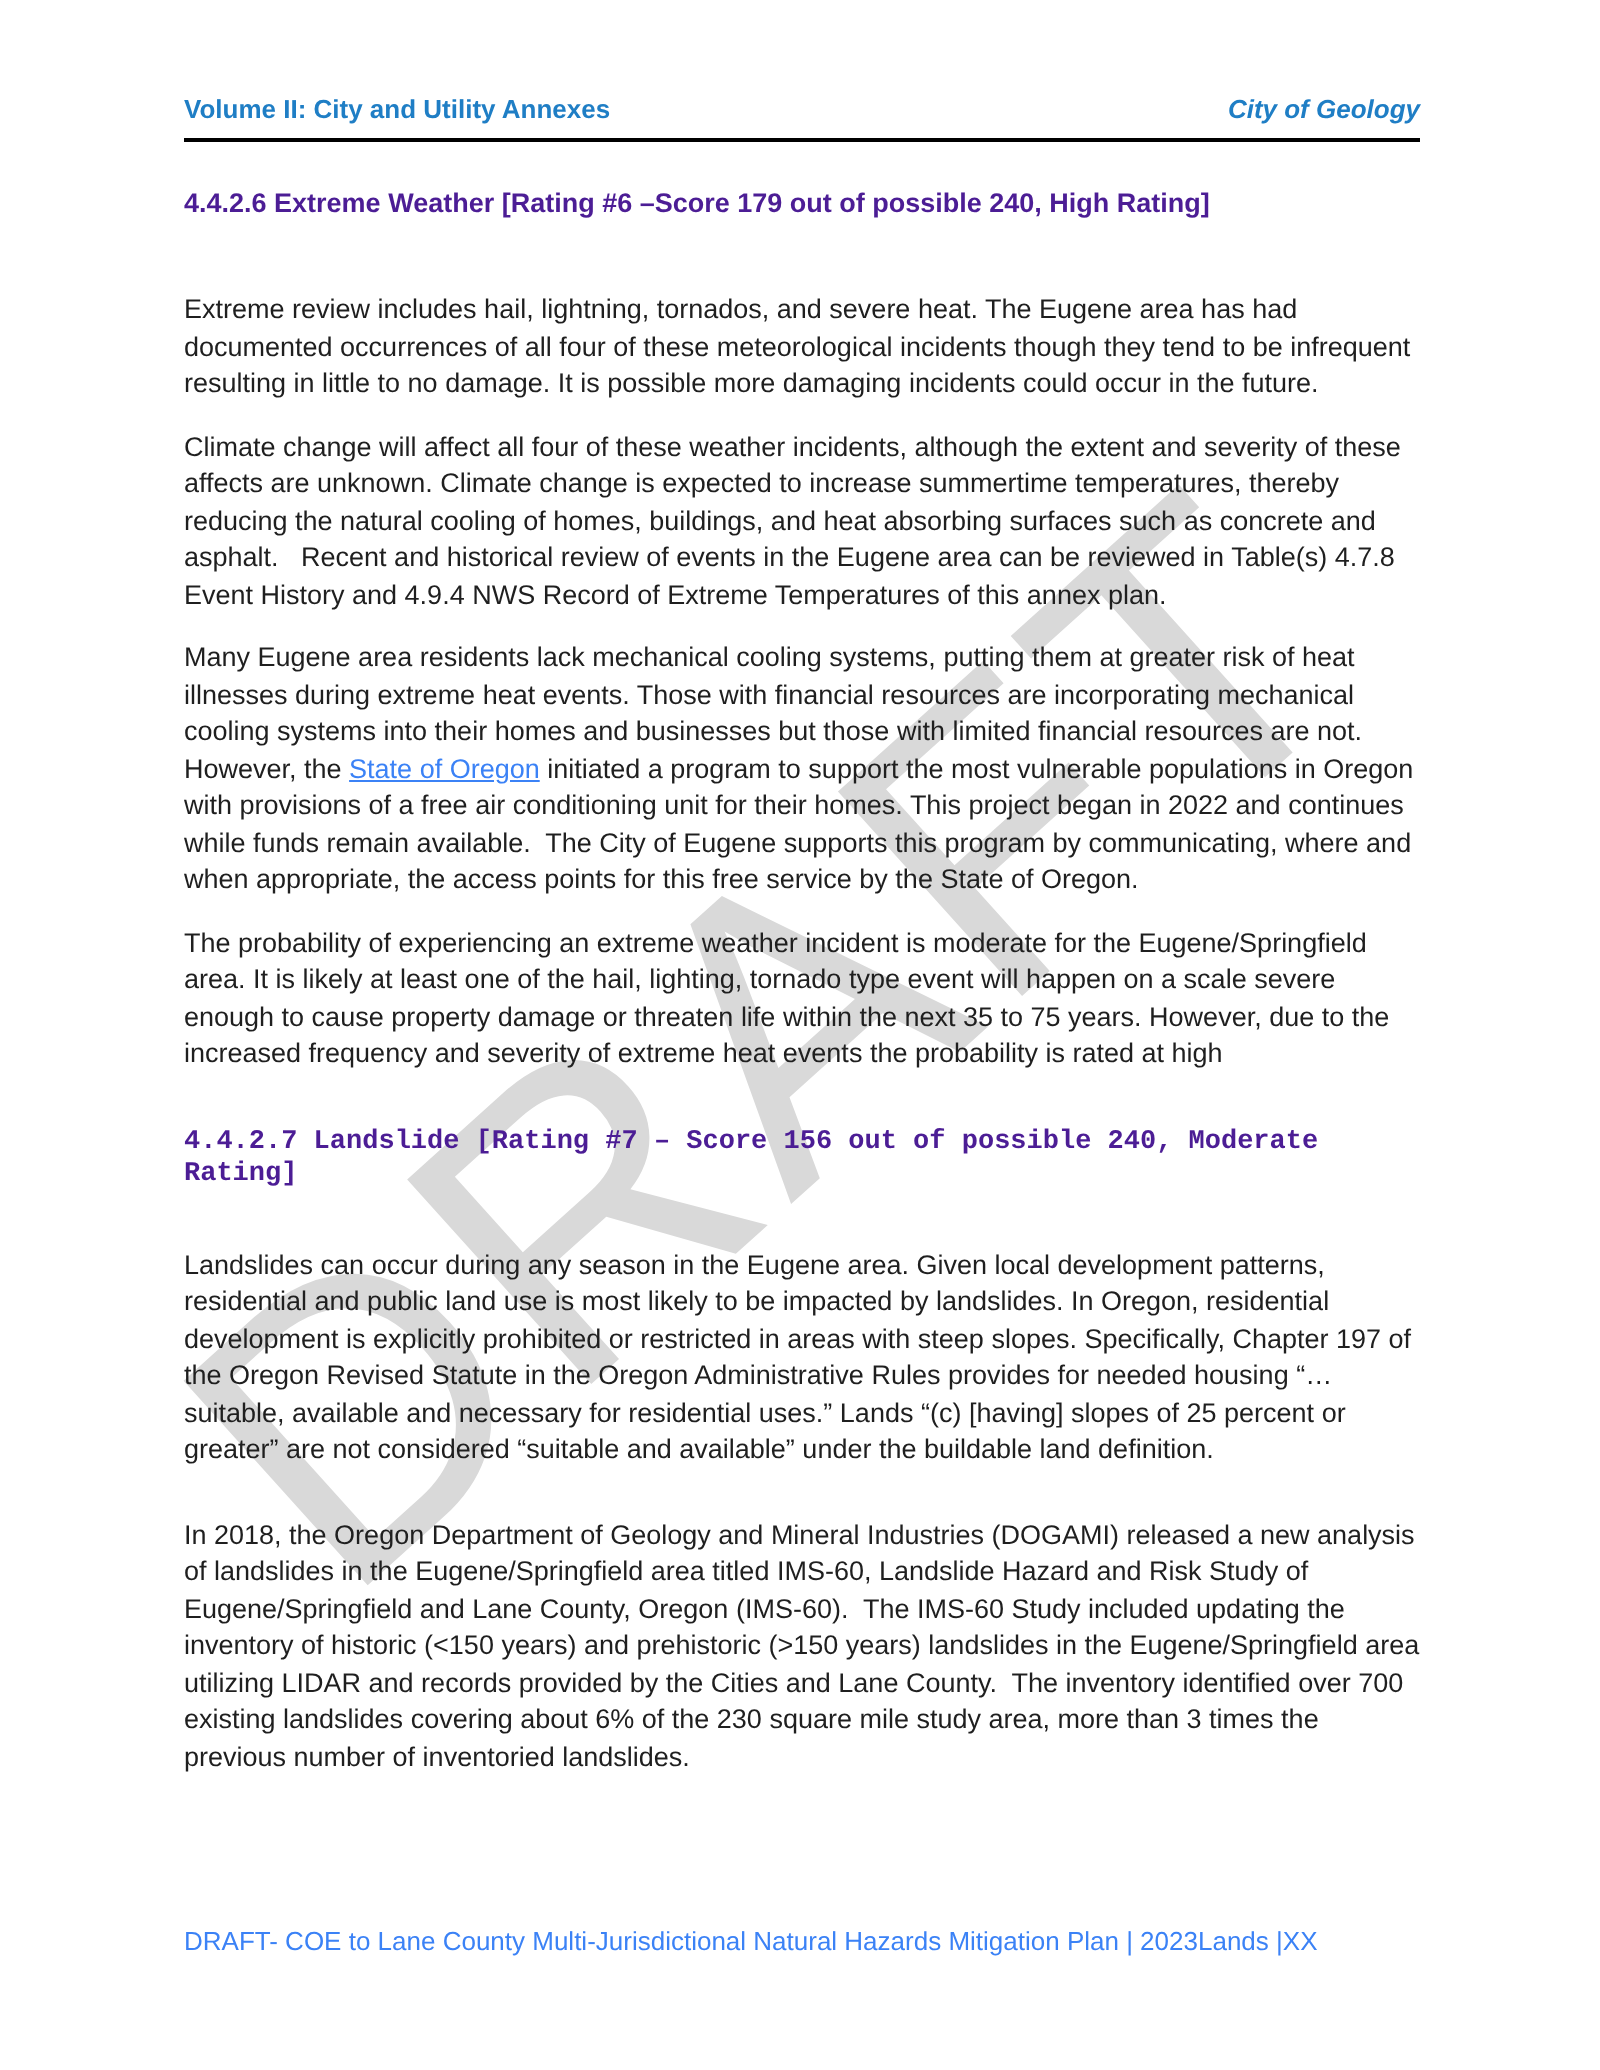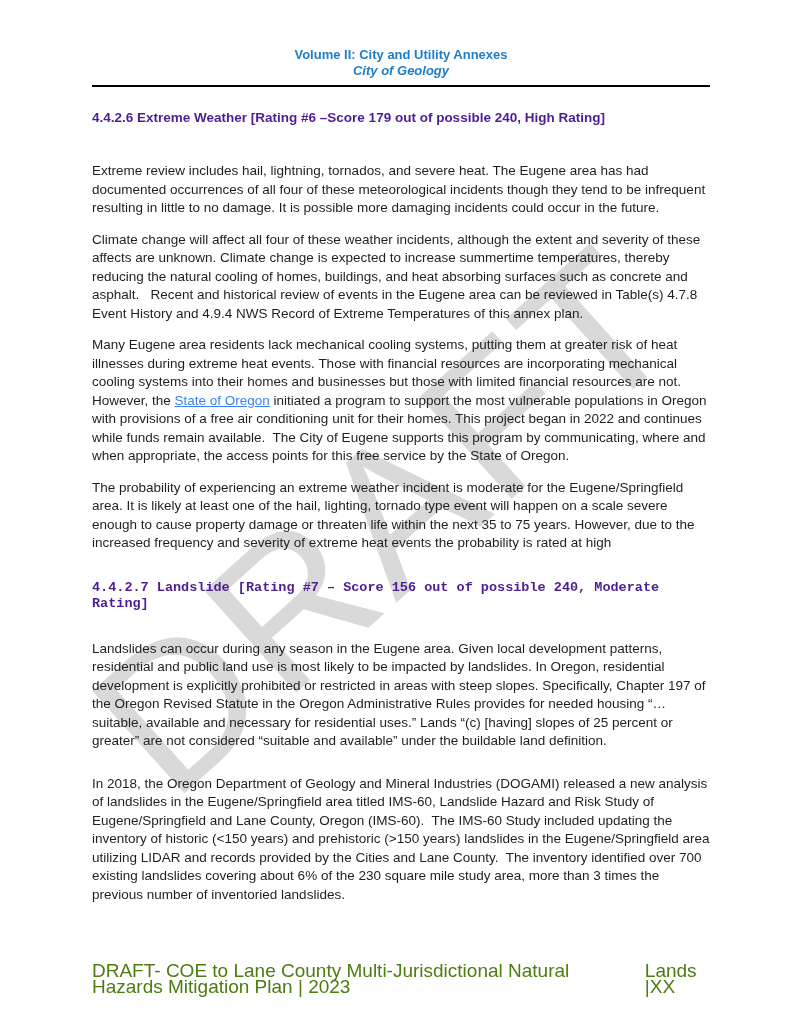--- a/index.html
+++ b/index.html
@@ -31,26 +31,25 @@
     user-select: none;
   }
   .content {
     position: relative;
     z-index: 1;
     padding: 47px 90px 0 92px;
   }
   .header-row {
     display: flex;
     justify-content: space-between;
-    align-items: center;
+    align-items: flex-end;
     color: #1f7ec5;
     font-size: 13px;
     font-weight: bold;
     line-height: 16px;
-    flex-direction: column;
   }
   .header-right { font-style: italic; }
   .header-rule {
     height: 0;
     border-top: 2.5px solid #000000;
     margin-top: 6px;
   }
   .section-heading {
     color: #4c1d95;
     font-size: 13.5px;
@@ -79,22 +78,22 @@
     text-decoration: underline;
     cursor: pointer;
   }
   .footer-row {
     position: absolute;
     left: 92px;
     right: 90px;
     top: 963px;
     display: flex;
     align-items: baseline;
-    color: #4d7c0f;
-    font-size: 19px;
+    color: #3b82f6;
+    font-size: 13px;
     line-height: 16px;
     z-index: 1;
   }
 </style>
 </head>
 <body>
 
 <div class="page">
 
   <div class="watermark">DRAFT</div>

